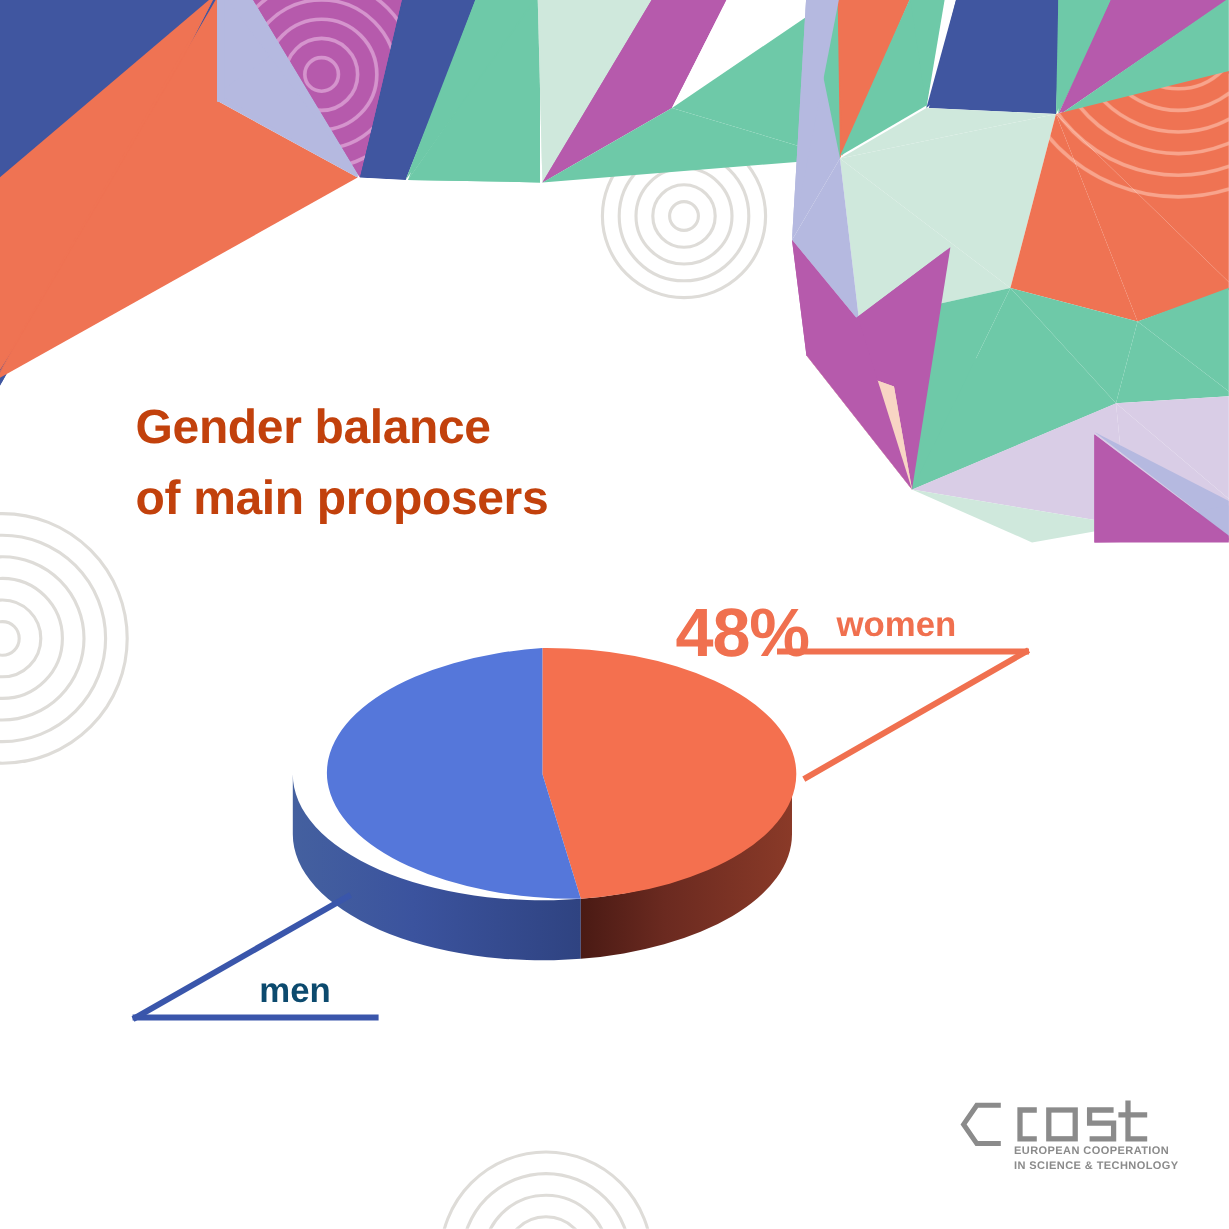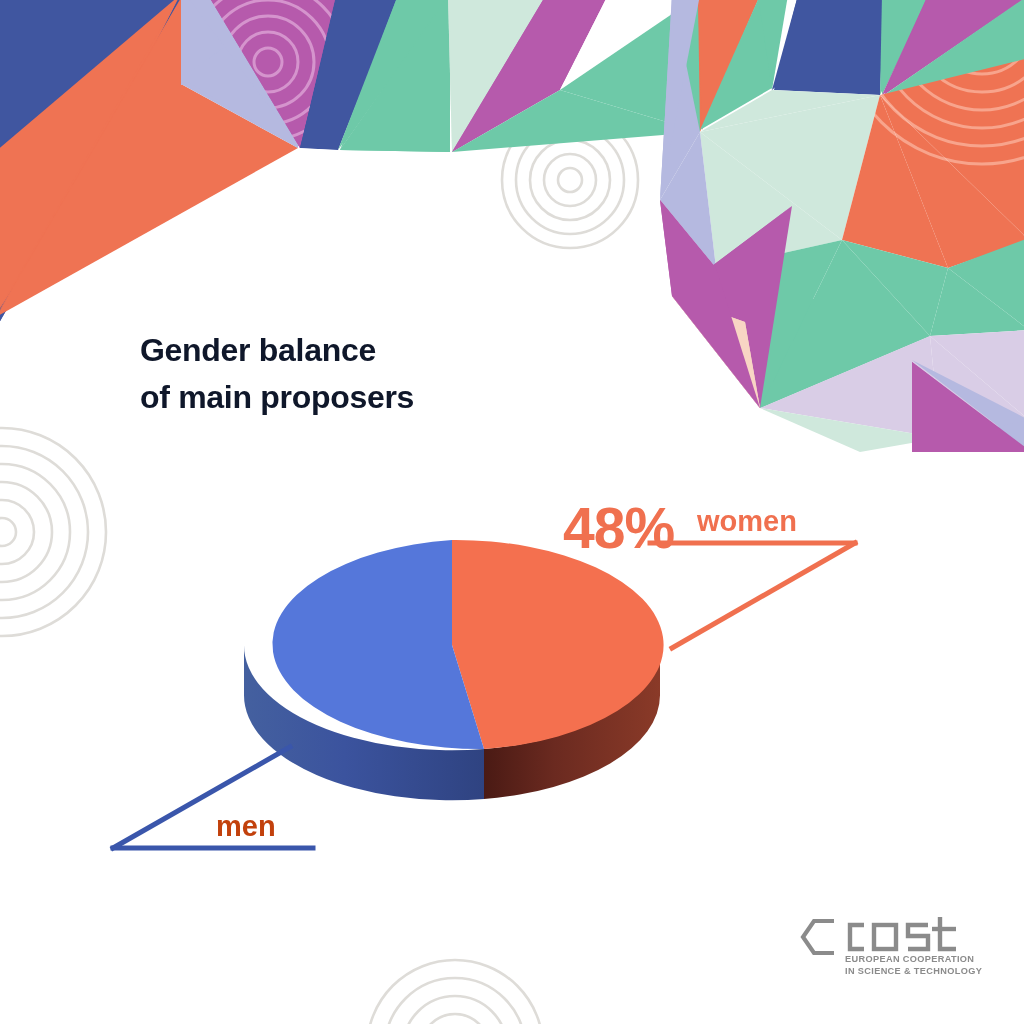--- a/index.html
+++ b/index.html
@@ -9,43 +9,42 @@
     font-family:"Liberation Sans", sans-serif;
     overflow:hidden;
     position:relative;
   }
   #stage{position:absolute;inset:0;width:1024px;height:1024px;}
   .layer{position:absolute;inset:0;width:1024px;height:1024px;}
   #title{
     position:absolute;
     left:113px; top:327px;
     width:520px;
-    color:#0f172a;
-    font-size:32px;
+    color:#c2410c;
+    font-size:40px;
     font-weight:bold;
     line-height:1.48;
     letter-spacing:-0.3px;
     white-space:pre-line;
-    margin-left:27px;
   }
   .pct{
     position:absolute;
     font-weight:bold;
     font-size:57px;
     letter-spacing:-1px;
   }
   .lbl{
     position:absolute;
     font-weight:bold;
     font-size:29px;
   }
   #pct-women{left:563px;top:495px;color:#f0704f;}
   #lbl-women{left:697px;top:505px;color:#f0704f;}
   #pct-men{left:330px;top:822px;color:#3a56ab;}
-  #lbl-men{left:216px;top:810px;color:#c2410c;}
+  #lbl-men{left:216px;top:810px;color:#0c4a6e;}
   #logo{position:absolute;left:800px;top:915px;width:160px;height:65px;}
   #logo-tag{
     position:absolute;left:845px;top:953px;
     color:#8b8b8b;
     font-size:9.2px;
     font-weight:bold;
     line-height:1.32;
     letter-spacing:0.35px;
     white-space:pre-line;
   }

